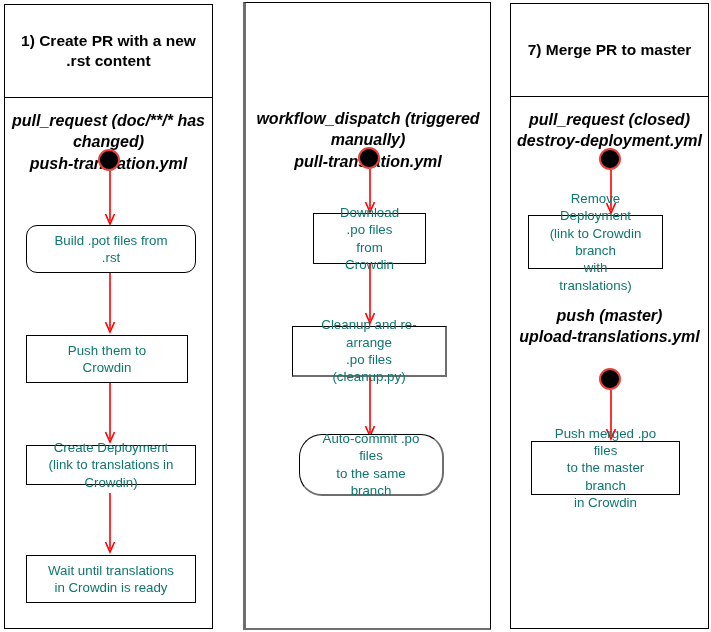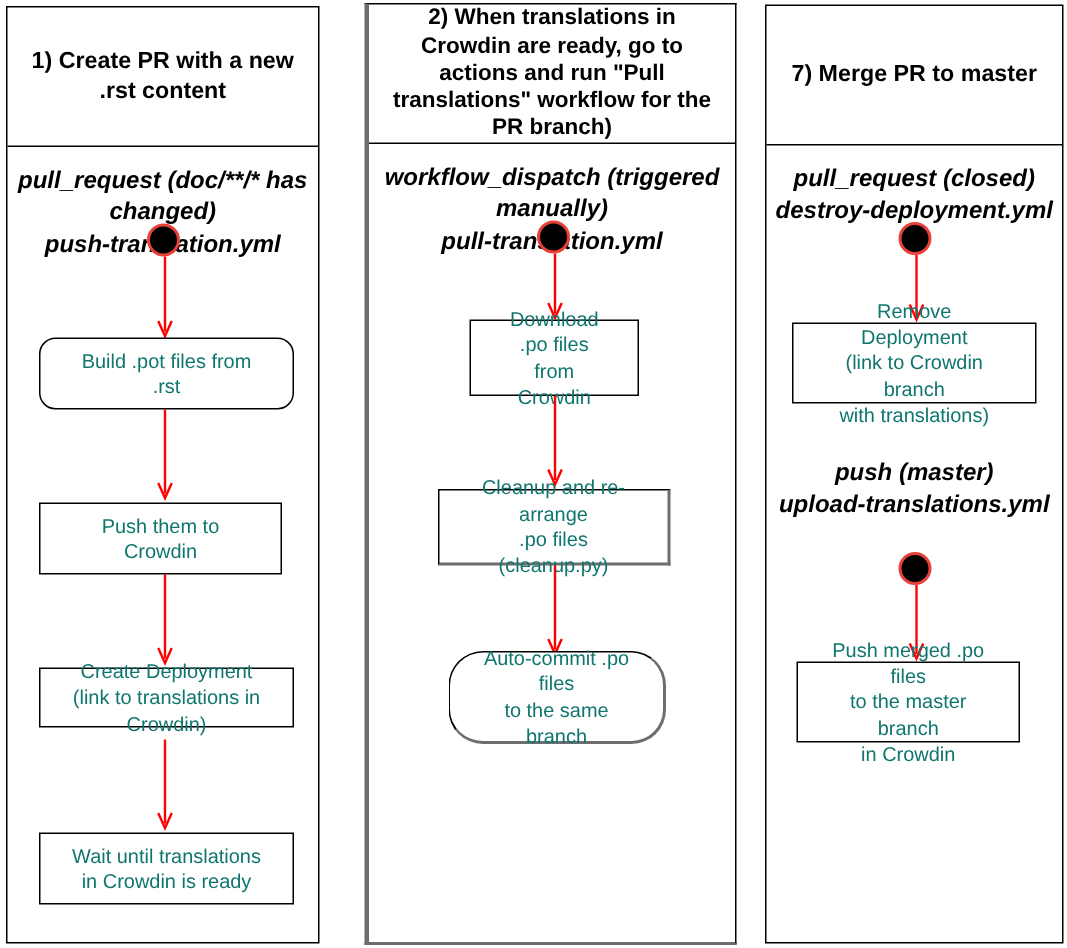--- a/index.html
+++ b/index.html
@@ -164,21 +164,20 @@
       </svg>
 
       <div class="node" style="left:21px; top:457px; width:170px; height:48px;">Wait until translations
 in Crowdin is ready</div>
 
     </div>
   </div>
 
   <div class="lane shadowed" style="left:243px; top:2px; width:248px; height:628px;">
 
-    <div class="lane-header" style="height:93px; font-size:15px; line-height:1.22;">2) When translations in Crowdin are ready, go to actions and run "Pull translations" workflow for the PR branch)</div>
 
     <div class="lane-body" style="top:93px; height:533px;">
 
       <div class="trigger" style="top:12px;">workflow_dispatch (triggered manually)
 pull-translation.yml</div>
 
       <div class="start-node" style="left:112px; top:51px;"></div>
 
       <svg class="connector" style="left:113px; top:73px; width:22px; height:46px;" viewBox="0 0 22 46">
         <line x1="11" y1="0" x2="11" y2="40"></line>
@@ -216,21 +215,21 @@
       <div class="trigger" style="top:12px;">pull_request (closed)
 destroy-deployment.yml</div>
 
       <div class="start-node" style="left:88px; top:51px;"></div>
 
       <svg class="connector" style="left:89px; top:73px; width:22px; height:46px;" viewBox="0 0 22 46">
         <line x1="11" y1="0" x2="11" y2="40"></line>
         <polyline points="6.5,33 11,43 15.5,33"></polyline>
       </svg>
 
-      <div class="node" style="left:17px; top:118px; width:163px; height:54px;">Remove Deployment
+      <div class="node" style="left:17px; top:118px; width:135px; height:54px;">Remove Deployment
 (link to Crowdin branch
 with translations)</div>
 
       <div class="trigger" style="top:208px;">push (master)
 upload-translations.yml</div>
 
       <div class="start-node" style="left:88px; top:271px;"></div>
 
       <svg class="connector" style="left:89px; top:293px; width:22px; height:52px;" viewBox="0 0 22 52">
         <line x1="11" y1="0" x2="11" y2="46"></line>

